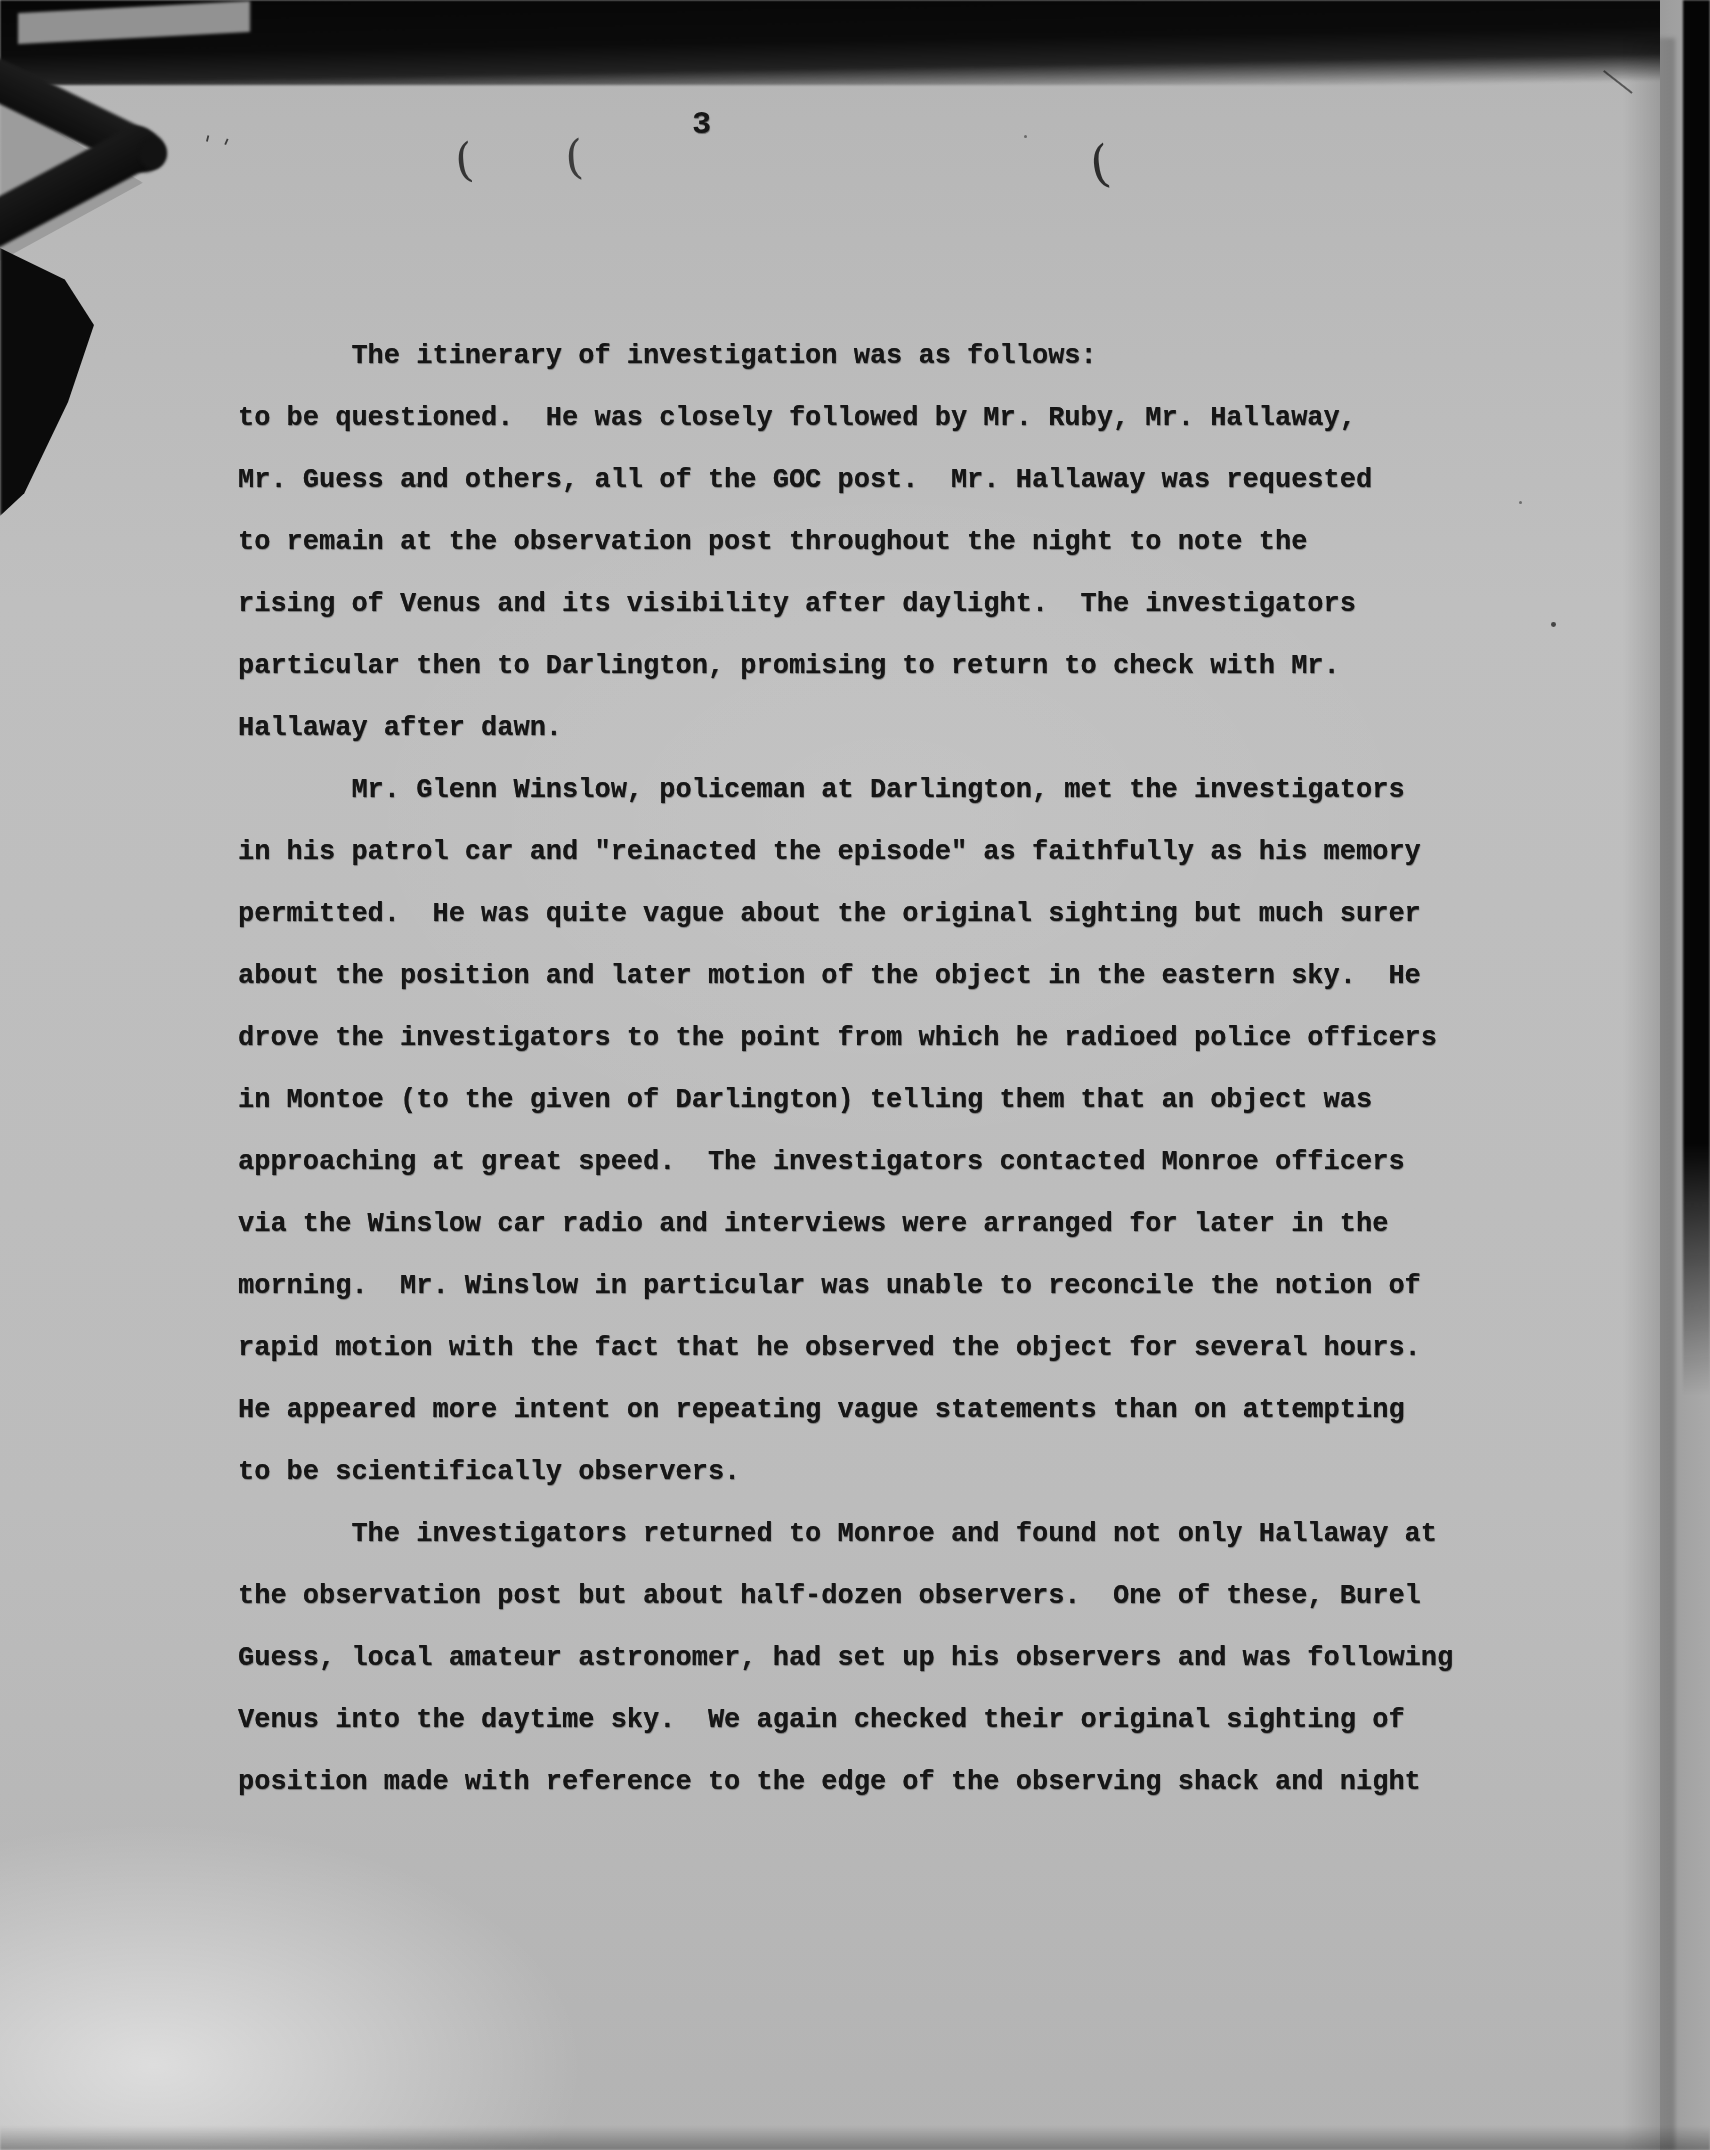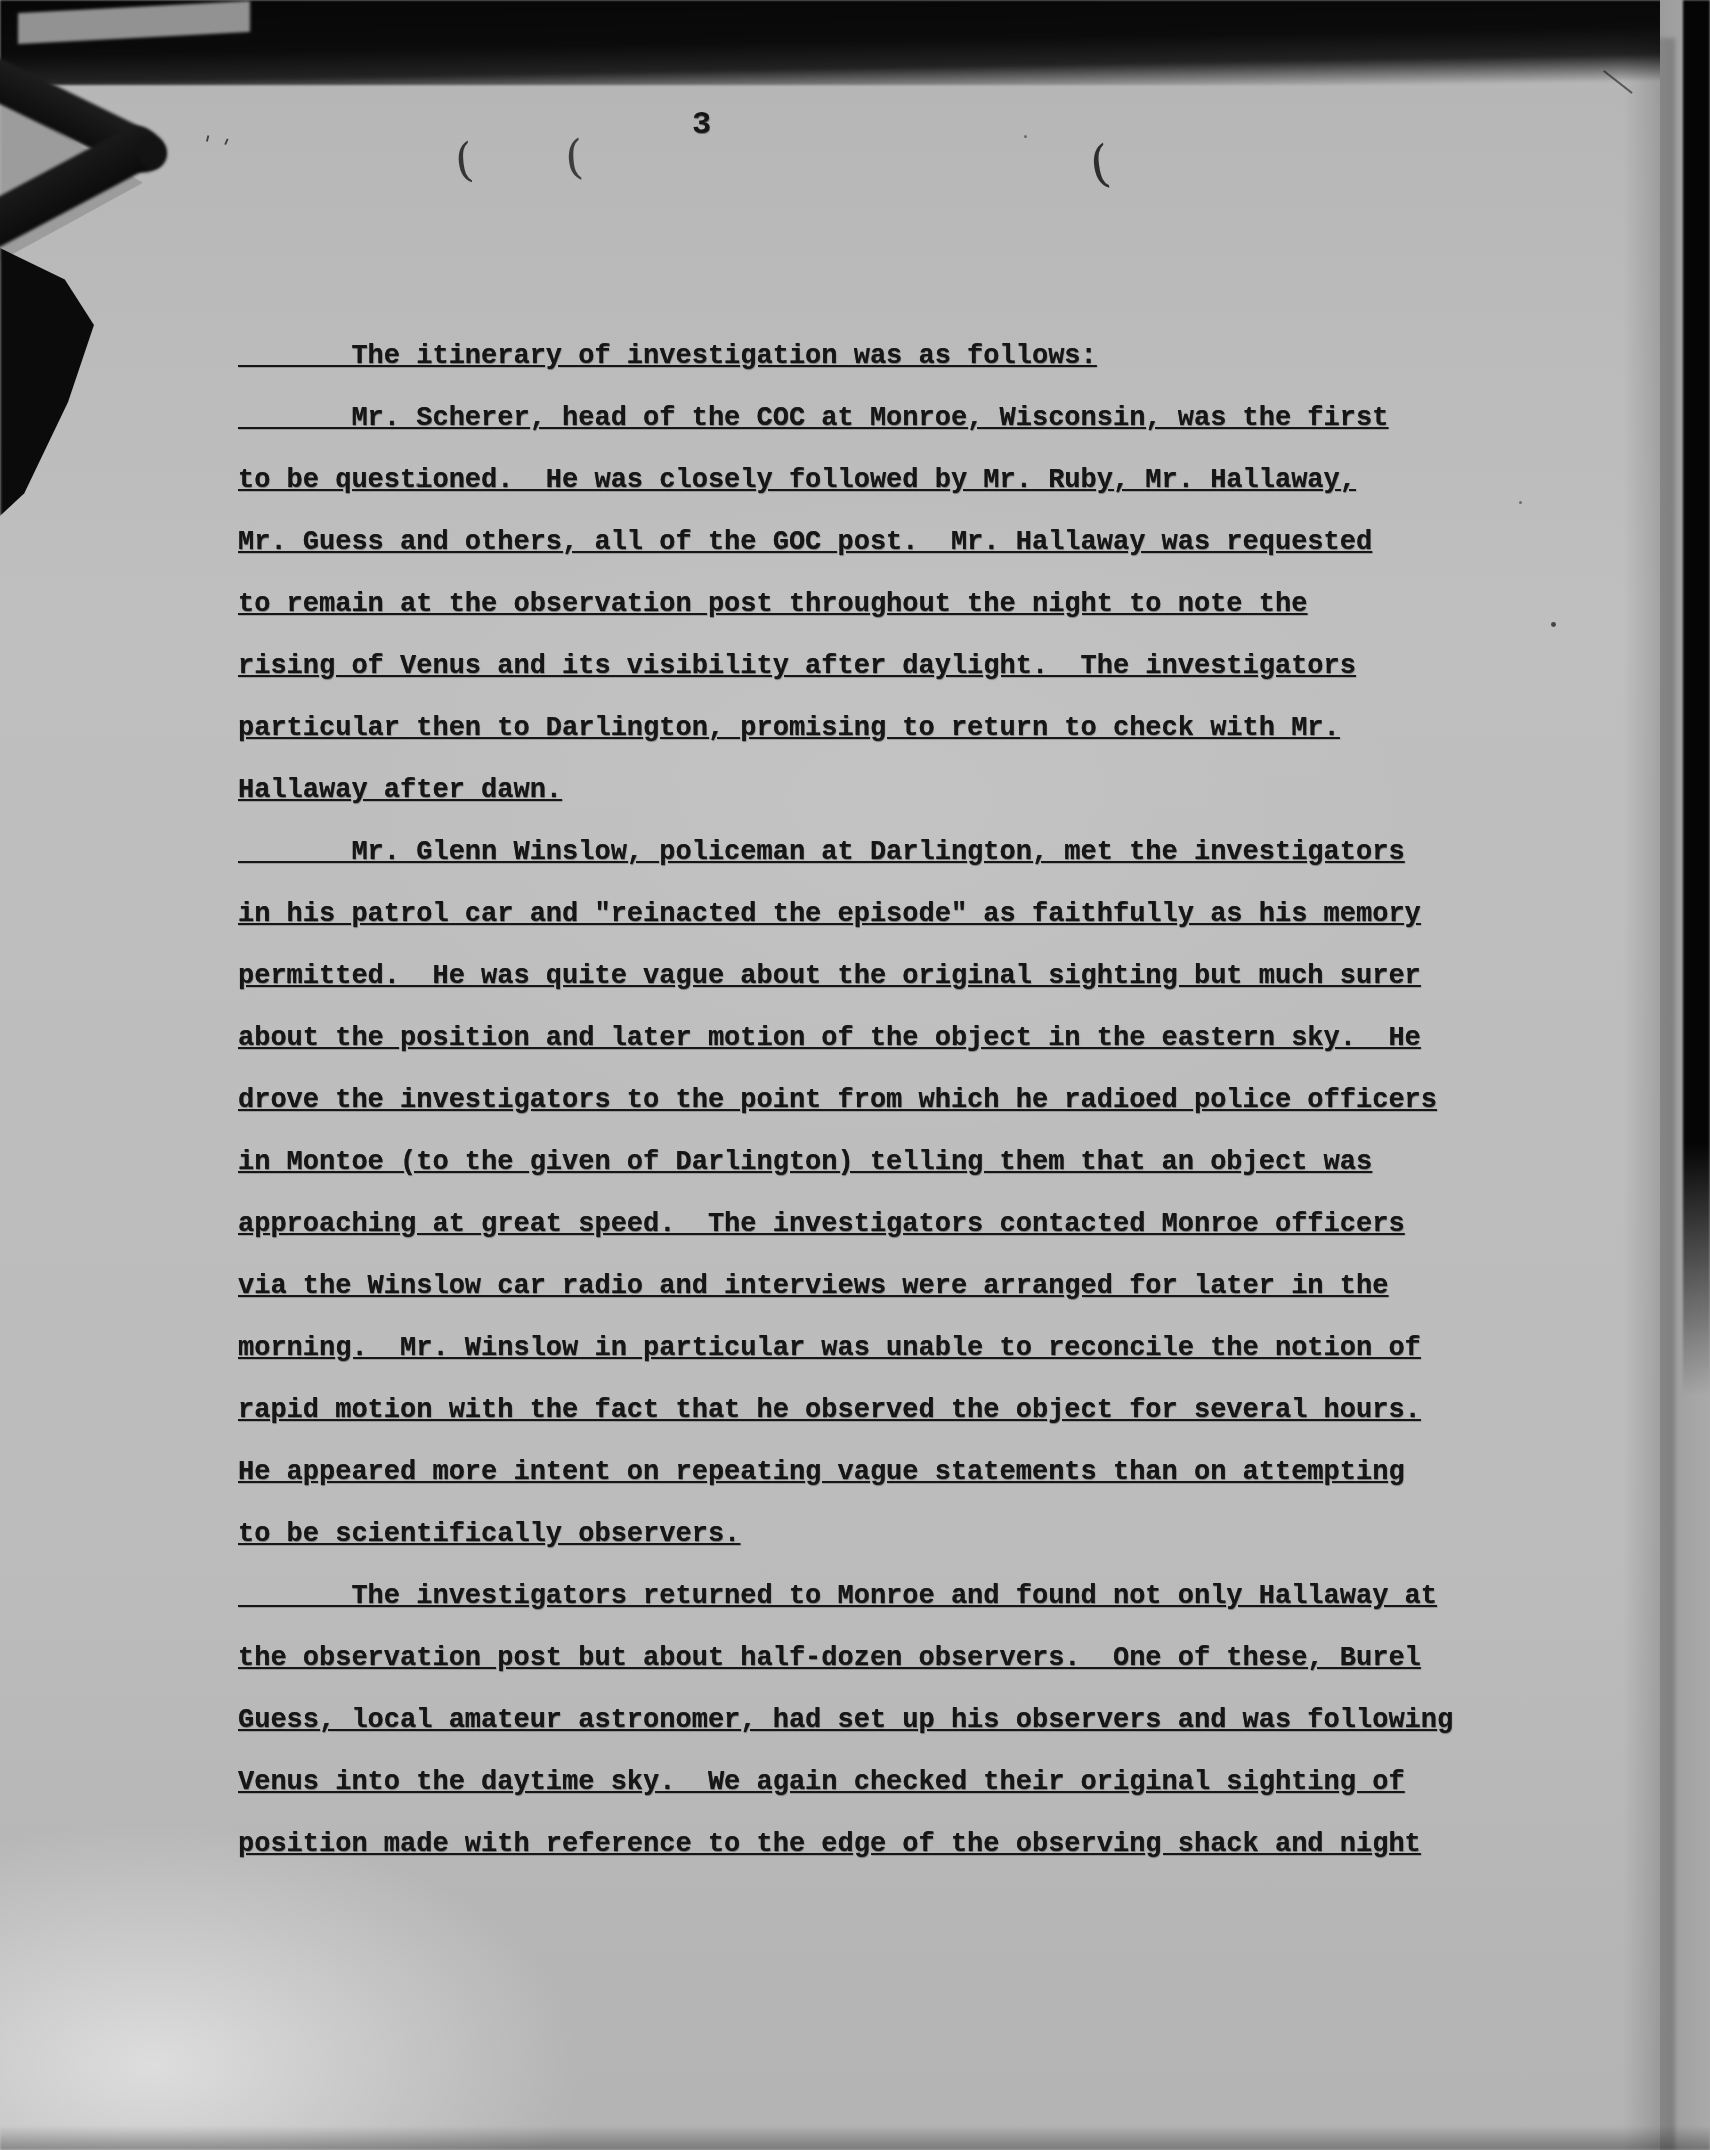--- a/index.html
+++ b/index.html
@@ -90,21 +90,21 @@
     position:absolute;left:692px;top:106px;
     font-size:32px;font-weight:700;letter-spacing:0;
     text-shadow:0.5px 0.5px 0.8px rgba(0,0,0,.45);
   }
   .text-block{
     position:absolute;left:238px;top:325px;width:1351px;
     font-size:27px;font-weight:700;
     text-shadow:0.5px 0.5px 0.9px rgba(0,0,0,.38), 0 0 0.5px rgba(0,0,0,.5);
     filter:blur(0.2px);
   }
-  .line{height:62px;line-height:62px;white-space:pre;text-decoration:underline;}
+  .line{height:62px;line-height:62px;white-space:pre;}
 </style>
 </head>
 <body>
 
 <div id="stage">
 
   <div class="top-band"></div>
   <div class="topleft-gray-wedge"></div>
   <div class="fold fold-gray-tri"></div>
   <div class="fold fold-band-upper"></div>
@@ -124,21 +124,20 @@
   <span class="mark m-tick1">'</span>
   <span class="mark m-tick2">'</span>
   <span class="mark m-paren1">(</span>
   <span class="mark m-paren2">(</span>
   <span class="mark m-paren3">(</span>
 
   <div class="page-number">3</div>
 
   <div class="text-block">
     <div class="line">       The itinerary of investigation was as follows:</div>
-    <div class="line">       Mr. Scherer, head of the COC at Monroe, Wisconsin, was the first</div>
     <div class="line">to be questioned.  He was closely followed by Mr. Ruby, Mr. Hallaway,</div>
     <div class="line">Mr. Guess and others, all of the GOC post.  Mr. Hallaway was requested</div>
     <div class="line">to remain at the observation post throughout the night to note the</div>
     <div class="line">rising of Venus and its visibility after daylight.  The investigators</div>
     <div class="line">particular then to Darlington, promising to return to check with Mr.</div>
     <div class="line">Hallaway after dawn.</div>
     <div class="line">       Mr. Glenn Winslow, policeman at Darlington, met the investigators</div>
     <div class="line">in his patrol car and "reinacted the episode" as faithfully as his memory</div>
     <div class="line">permitted.  He was quite vague about the original sighting but much surer</div>
     <div class="line">about the position and later motion of the object in the eastern sky.  He</div>

